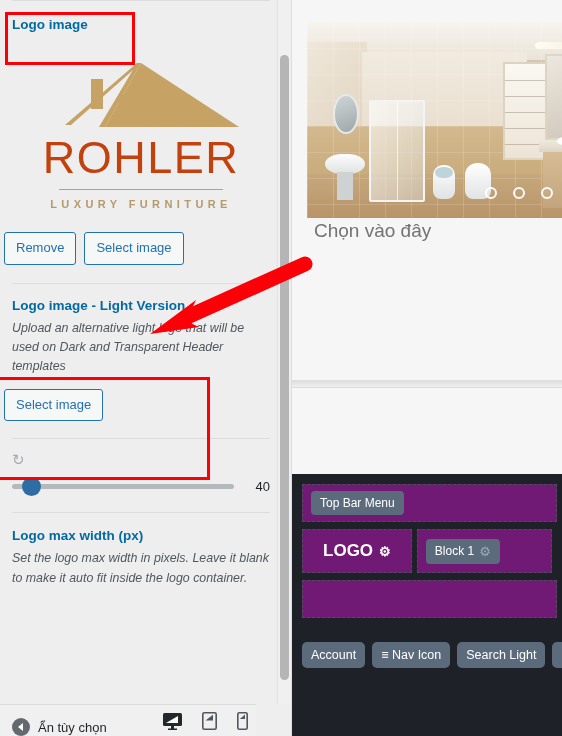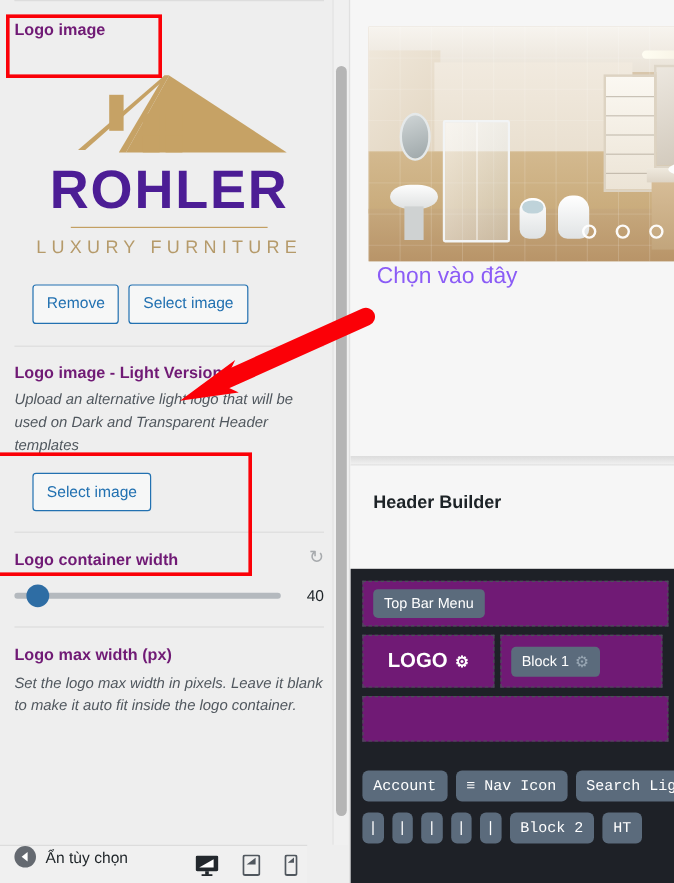--- a/index.html
+++ b/index.html
@@ -23,21 +23,21 @@
     position: absolute; left: 0; top: 0;
     width: 282px; height: 704px;
     overflow: hidden;
     background: #eeeeee;
   }
   .section-divider {
     height: 1px; background: #dddddd; margin: 0 12px;
   }
   .control { padding: 0 12px; }
   .control-label {
-    font-size: 13.5px; font-weight: bold; color: #701a75;
+    font-size: 13.5px; font-weight: bold; color: #0369a1;
     line-height: 1.5;
   }
   .control-desc {
     font-size: 12.4px; font-style: italic; color: #50575e;
     line-height: 1.55; margin-top: 3px;
   }
 
   
   .redbox {
     position: absolute;
@@ -47,44 +47,44 @@
   }
 
   
   #logo-preview {
     width: 100%;
     padding: 18px 0 10px 0;
     display: flex; flex-direction: column; align-items: center;
   }
   .logo-word {
     font-family: "Liberation Sans", sans-serif;
-    font-size: 45px; font-weight: bold; letter-spacing: 1.5px;
-    color: #4c1d95; line-height: 1;
+    font-size: 45px; font-weight: normal; letter-spacing: 1.5px;
+    color: #c2410c; line-height: 1;
   }
   .logo-rule {
     width: 164px; height: 1px; background: #c39f62; margin: 9px 0 8px 0;
   }
   .logo-sub {
-    font-size: 15px; letter-spacing: 4.4px; color: #b59a6a;
-    font-weight: normal;
+    font-size: 11px; letter-spacing: 4.4px; color: #b59a6a;
+    font-weight: bold;
   }
 
   
   .btn {
     display: inline-block;
     border: 1px solid #2271b1;
     background: #f6f7f7;
     color: #2271b1;
     border-radius: 3px;
     font-size: 13px;
     padding: 5px 11px 6px 11px;
     line-height: 1.5;
     cursor: pointer;
   }
-  .btn-row { display: flex; gap: 8px; padding: 0 27px; }
+  .btn-row { display: flex; gap: 8px; padding: 0 4px; }
 
   
   .dropzone {
     border: 1px dashed #c3c4c7;
     background: #fbfbfb;
     text-align: center;
     font-size: 13px;
     color: #1d2327;
     padding: 15px 8px;
     margin: 8px 12px 0 12px;
@@ -119,21 +119,21 @@
     position: absolute; left: 2px; top: 55px; width: 9px; height: 625px;
     background: #b5b5b5; border-radius: 5px;
   }
 
   
   #bottom-bar {
     position: absolute; left: 0; bottom: 0;
     width: 256px; height: 32px;
     background: #f0f0f0;
     border-top: 1px solid #dcdcdc;
-    display: flex; align-items: flex-start;
+    display: flex; align-items: flex-end;
   }
   #collapse-btn {
     display: flex; align-items: center; gap: 8px;
     padding-left: 12px; cursor: pointer;
   }
   .circle-arrow {
     width: 18px; height: 18px; border-radius: 50%;
     background: #646970; display: flex; align-items: center;
     justify-content: center;
   }
@@ -208,21 +208,21 @@
   #hero-dots {
     position: absolute; left: 193px; top: 187px;
     display: flex; gap: 16px; z-index: 5;
   }
   .hero-dot {
     width: 12px; height: 12px; border-radius: 50%;
     border: 2px solid rgba(255,255,255,.95); background: transparent;
   }
   #annot-text {
     position: absolute; left: 22px; top: 218px;
-    color: #8b5cf6; font-size: 19px; line-height: 1.35;
+    color: #737373; font-size: 19px; line-height: 1.35;
     z-index: 30;
   }
   #panel-sep {
     position: absolute; left: 0; top: 380px; width: 270px; height: 8px;
     background: linear-gradient(180deg,#dcdcdc,#f0f0f0);
     border-bottom: 1px solid #dddddd;
   }
   #hb-section {
     position: absolute; left: 0; top: 388px; width: 270px; height: 86px;
     background: #f6f6f6;
@@ -253,21 +253,21 @@
     display: inline-flex; align-items: center; gap: 5px;
     cursor: pointer;
   }
   .hb-logo {
     color: #ffffff; font-size: 17px; font-weight: bold;
     display: inline-flex; align-items: center; gap: 6px;
   }
   .gear { font-size: 13px; }
   .hb-bottom {
     position: absolute; left: 10px; top: 168px; right: 0;
-    display: flex; flex-direction: column; gap: 9px; font-family: Liberation Mono, monospace;
+    display: flex; gap: 9px;
   }
   .hb-chip-row { display: flex; gap: 7px; }
   .hb-chip {
     background: #5b6b7c; color: #fff; border-radius: 5px;
     font-size: 12.5px; padding: 6px 9px; white-space: nowrap; cursor: pointer;
   }
   .hb-chip.narrow { padding: 6px 5px; }
 
   
   #red-arrow { position: absolute; left: 0; top: 0; z-index: 50; pointer-events: none; }
@@ -314,21 +314,20 @@
         <div class="control-desc">Upload an alternative light logo that will be used on Dark and Transparent Header templates</div>
       </div>
       <div class="btn-row" style="margin-top:12px;">
         <span class="btn">Select image</span>
       </div>
 
       <div class="section-divider" style="margin-top:17px;"></div>
 
       <div class="control" style="padding-top:13px;">
         <div class="slider-head">
-          <div class="control-label">Logo container width</div>
           <span class="reset-icon">↻</span>
         </div>
         <div class="slider-row">
           <div class="slider-track">
             <div class="slider-thumb"></div>
           </div>
           <div class="slider-value">40</div>
         </div>
       </div>
 
@@ -422,23 +421,20 @@
         <span class="hero-dot"></span>
 
       </div>
       <div id="annot-text">
         <div>Chọn vào đây</div>
       </div>
     </div>
 
     <div id="panel-sep"></div>
 
-    <div id="hb-section">
-      <div id="hb-title">Header Builder</div>
-    </div>
 
     <div id="hb-canvas">
 
       <div class="hb-slot" style="width:255px;">
         <span class="hb-item">Top Bar Menu</span>
       </div>
 
       <div style="display:flex; gap:5px; margin-top:7px;">
         <div class="hb-slot" style="width:112px; justify-content:center; min-height:44px;">
           <span class="hb-logo">

